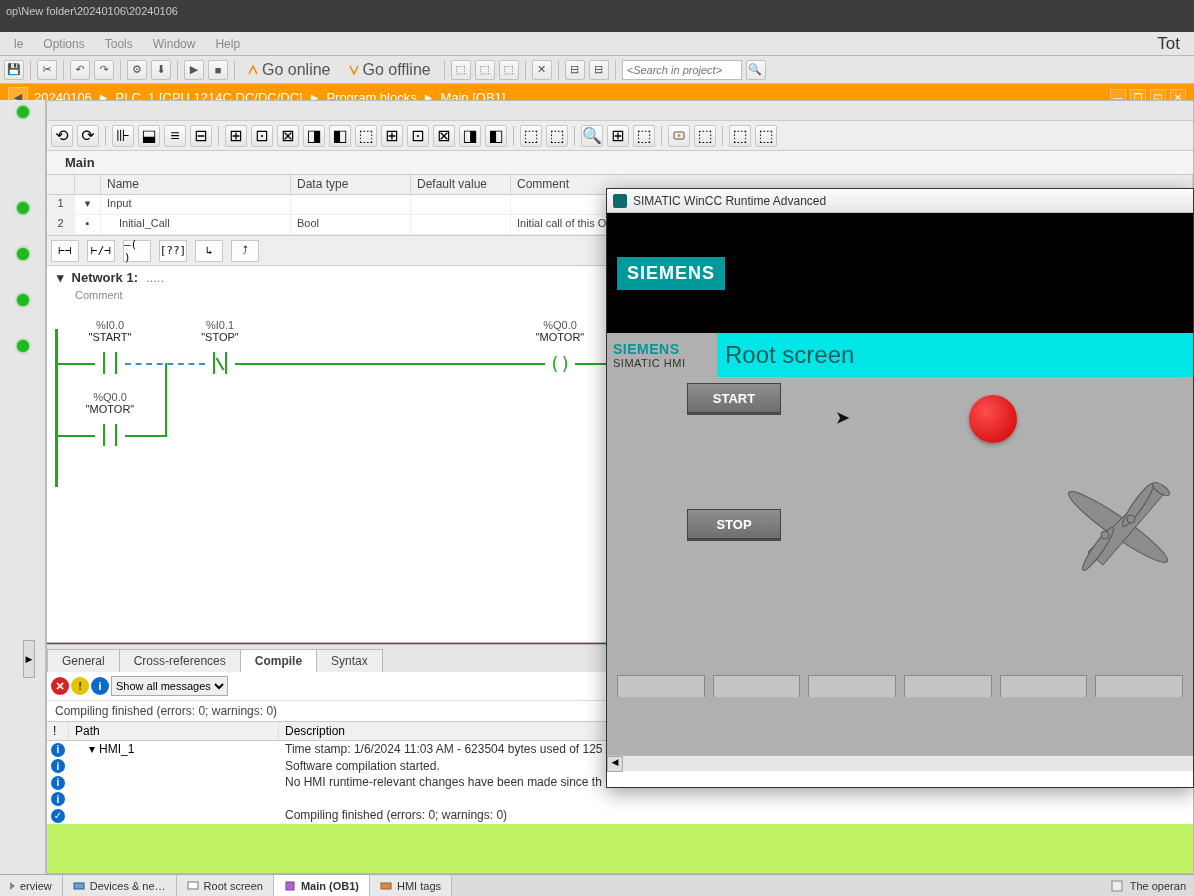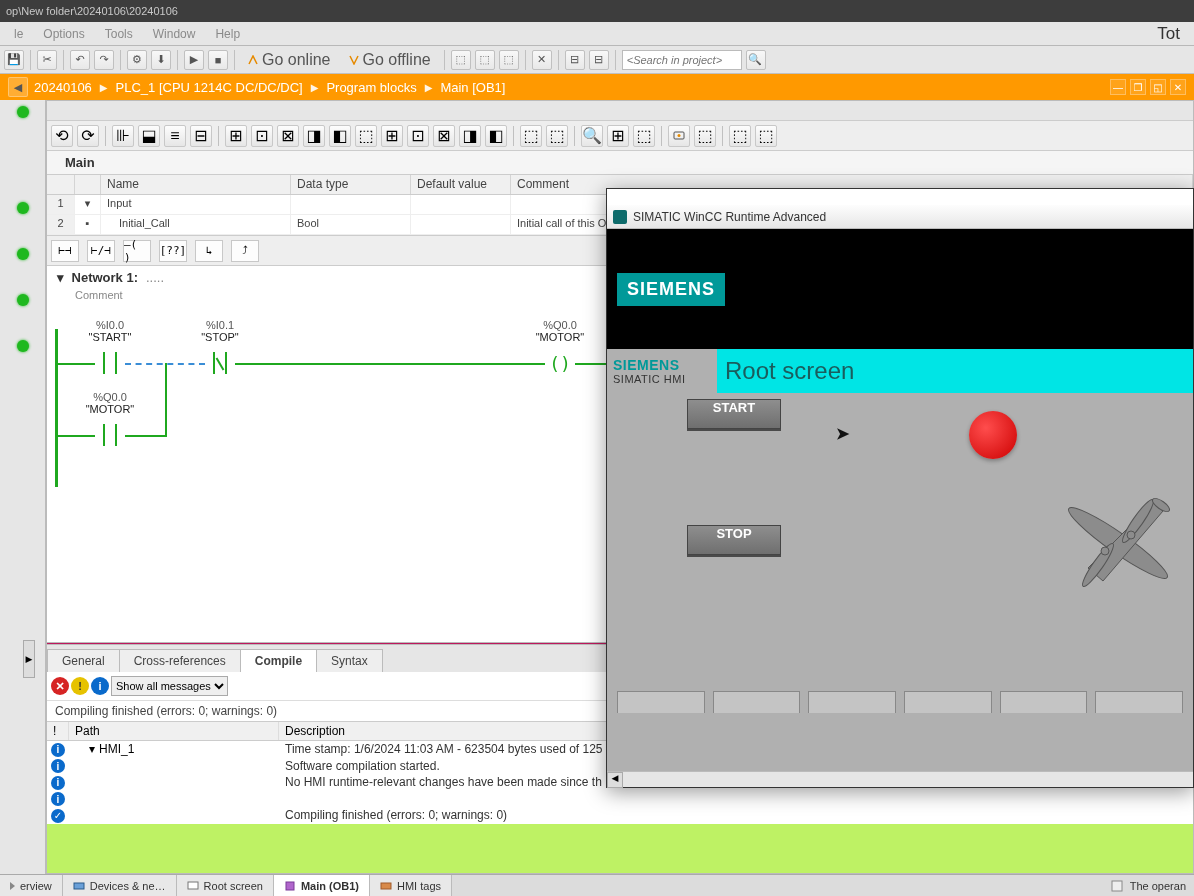--- a/index.html
+++ b/index.html
@@ -1,18 +1,18 @@
 <!DOCTYPE html>
 <html><head>
 <meta charset="utf-8">
 <style>
 * { margin:0; padding:0; box-sizing:border-box; font-family:"Segoe UI",Tahoma,Arial,sans-serif; }
 body { width:1194px; height:896px; background:#5a5a5a; overflow:hidden; position:relative; }
 
-.title-bar { height:22px; background:#3d3d3d; color:#c8c8c8; font-size:11px; line-height:22px; padding:0 6px; }
+.title-bar { height:32px; background:#3d3d3d; color:#c8c8c8; font-size:11px; line-height:22px; padding:0 6px; }
 .menu-bar { height:24px; background:#e6e6e6; border-bottom:1px solid #b8b8b8; display:flex; align-items:center; padding:0 4px; font-size:12px; color:#8a8a8a; }
 .menu-bar span { padding:0 10px; cursor:pointer; }
 .menu-right { margin-left:auto; color:#333; font-size:17px; padding-right:4px; }
 
 .main-toolbar { height:28px; background:#e6e6e6; border-bottom:1px solid #c0c0c0; display:flex; align-items:center; padding:0 4px; gap:4px; }
 .tb-btn { width:20px; height:20px; background:linear-gradient(#f8f8f8,#e8e8e8); border:1px solid #c0c0c0; border-radius:2px; cursor:pointer; display:flex; align-items:center; justify-content:center; font-size:11px; color:#555; }
 .tb-sep { width:1px; height:20px; background:#c0c0c0; margin:0 2px; }
 .tb-link { display:flex; align-items:center; gap:4px; padding:0 6px; height:22px; border:1px solid transparent; cursor:pointer; font-size:16px; color:#555; }
 .online-icon { width:10px; height:10px; display:inline-block; }
 .search-box { width:120px; height:20px; border:1px solid #bbb; font-size:11px; color:#888; padding:0 4px; background:#fff; font-style:italic; }
@@ -82,33 +82,33 @@
 .ct-col-i { width:22px; } .ct-col-p { width:210px; } .ct-col-d { flex:1; }
 .compile-row { display:flex; font-size:12px; padding:1px 0; background:#fff; }
 .cr-icon { width:22px; text-align:center; }
 .cr-path { width:210px; padding-left:20px; }
 .cr-desc { flex:1; padding-left:6px; color:#333; }
 .info-dot { display:inline-flex; width:14px; height:14px; border-radius:50%; background:#0a6acb; color:#fff; font-size:10px; align-items:center; justify-content:center; font-weight:bold; }
 .check-dot { display:inline-flex; width:14px; height:14px; border-radius:50%; background:#0a6acb; color:#fff; font-size:10px; align-items:center; justify-content:center; }
 
 
 .hmi-window { position:absolute; left:606px; top:188px; width:588px; height:600px; box-shadow:0 4px 20px rgba(0,0,0,.4); border:1px solid #333; background:#fff; }
-.hmi-title { height:24px; background:linear-gradient(#fdfdfd,#e6e6e6); border-bottom:1px solid #bbb; display:flex; align-items:center; padding:0 6px; gap:6px; font-size:12px; color:#333;margin-top:16px; }
+.hmi-title { height:24px; background:linear-gradient(#fdfdfd,#e6e6e6); border-bottom:1px solid #bbb; display:flex; align-items:center; padding:0 6px; gap:6px; font-size:12px; color:#333; }
 .hmi-app-icon { width:14px; height:14px; background:#0e6b6b; border-radius:2px; }
 .hmi-top-black { height:120px; background:#000; display:flex; align-items:center; padding:0 10px; }
 .siemens-logo { background:#009999; color:#fff; padding:6px 10px; font-size:18px; font-weight:bold; letter-spacing:1px; }
 .hmi-screen { position:relative; flex:1; background:#b0b0b0; }
 .hmi-header { display:flex; align-items:stretch; height:44px; }
 .hmi-brand { width:110px; display:flex; flex-direction:column; justify-content:center; padding-left:6px; }
 .hmi-brand-s { color:#009999; font-weight:bold; font-size:14px; letter-spacing:.5px; }
 .hmi-brand-sub { font-size:11px; color:#333; letter-spacing:.5px; }
 .hmi-root-title { flex:1; background:#00e5e5; color:#1a5d5d; font-size:24px; padding:4px 8px; display:flex; align-items:center; }
 .hmi-welcome { text-align:center; padding:22px 0; font-size:13px; font-weight:bold; color:#111; }
 .hmi-body { position:relative; height:320px; }
-.hmi-btn { position:absolute; left:80px; width:94px; height:30px; background:linear-gradient(#8e8e8e,#6f6f6f); border:1px solid #444; color:#fff; font-size:13px; font-weight:bold; cursor:pointer; display:flex; justify-content:center; box-shadow:0 2px 0 #4a4a4a; }
+.hmi-btn { position:absolute; left:80px; width:94px; height:30px; background:linear-gradient(#8e8e8e,#6f6f6f); border:1px solid #444; color:#fff; font-size:13px; font-weight:bold; cursor:pointer; display:flex; align-items:center; justify-content:center; box-shadow:0 2px 0 #4a4a4a; }
 .hmi-led { position:absolute; left:362px; top:18px; width:48px; height:48px; border-radius:50%; background:radial-gradient(circle at 35% 35%,#ff4d4d,#cc0000); box-shadow:0 2px 4px rgba(0,0,0,.3); }
 .hmi-plane { position:absolute; right:0px; top:80px; width:150px; height:140px; }
 .hmi-bottom-boxes { position:absolute; bottom:0; left:0; right:0; height:22px; display:flex; gap:8px; padding:0 10px; }
 .hmi-bottom-boxes div { flex:1; border:1px solid #888; border-bottom:none; background:#c4c4c4; }
 .hmi-scroll { height:16px; background:#e6e6e6; border-top:1px solid #bbb; position:relative; }
 .hmi-scroll-left { position:absolute; left:0; width:16px; height:16px; background:#ddd; border:1px solid #aaa; font-size:9px; text-align:center; }
 .hmi-cursor { position:absolute; left:148px; top:24px; font-size:16px; color:#111; pointer-events:none; }
 
 
 .task-tabs { position:absolute; left:0; right:0; bottom:0; height:22px; background:#dcdcdc; border-top:1px solid #aaa; display:flex; align-items:stretch; font-size:11px; }

